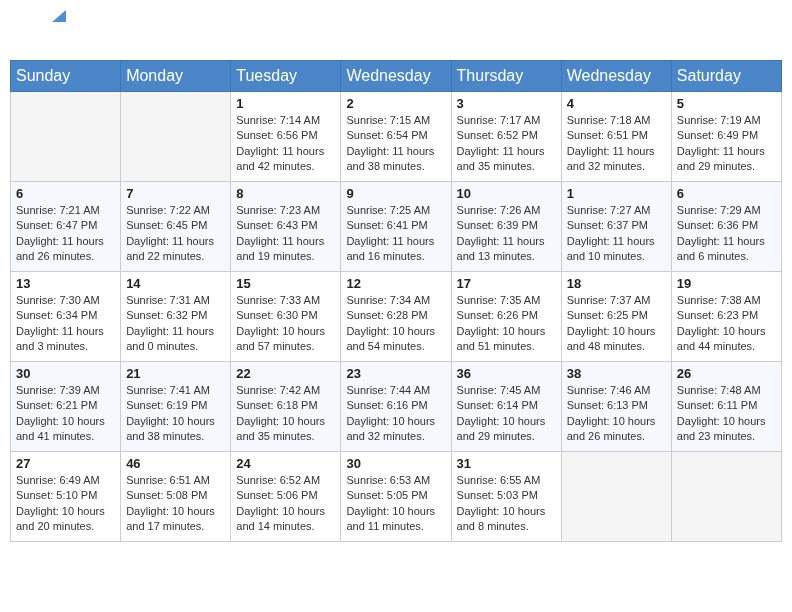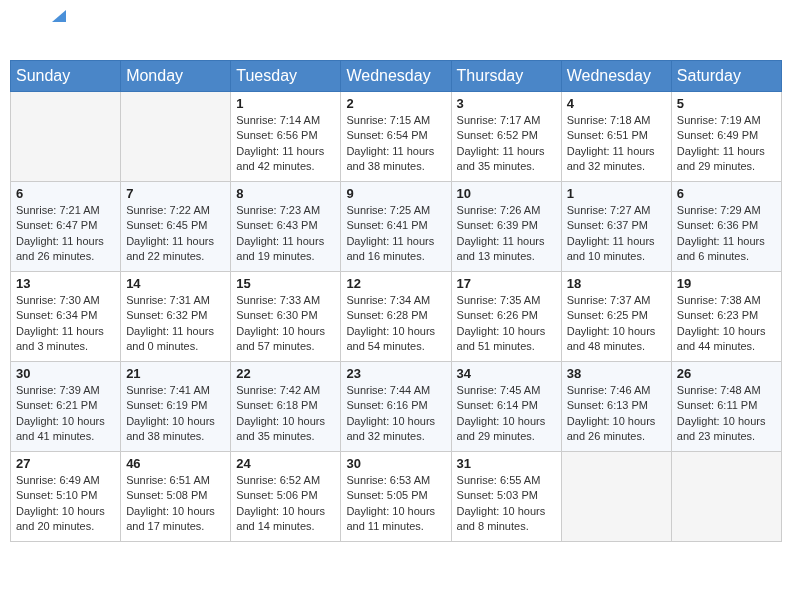--- a/index.html
+++ b/index.html
@@ -215,21 +215,21 @@
         </td>
         <td>
           <span class="day-number">22</span>
           <div class="day-info">Sunrise: 7:42 AM<br>Sunset: 6:18 PM<br>Daylight: 10 hours and 35 minutes.</div>
         </td>
         <td>
           <span class="day-number">23</span>
           <div class="day-info">Sunrise: 7:44 AM<br>Sunset: 6:16 PM<br>Daylight: 10 hours and 32 minutes.</div>
         </td>
         <td>
-          <span class="day-number">34</span>
+          <span class="day-number">36</span>
           <div class="day-info">Sunrise: 7:45 AM<br>Sunset: 6:14 PM<br>Daylight: 10 hours and 29 minutes.</div>
         </td>
         <td>
           <span class="day-number">38</span>
           <div class="day-info">Sunrise: 7:46 AM<br>Sunset: 6:13 PM<br>Daylight: 10 hours and 26 minutes.</div>
         </td>
         <td>
           <span class="day-number">26</span>
           <div class="day-info">Sunrise: 7:48 AM<br>Sunset: 6:11 PM<br>Daylight: 10 hours and 23 minutes.</div>
         </td>

